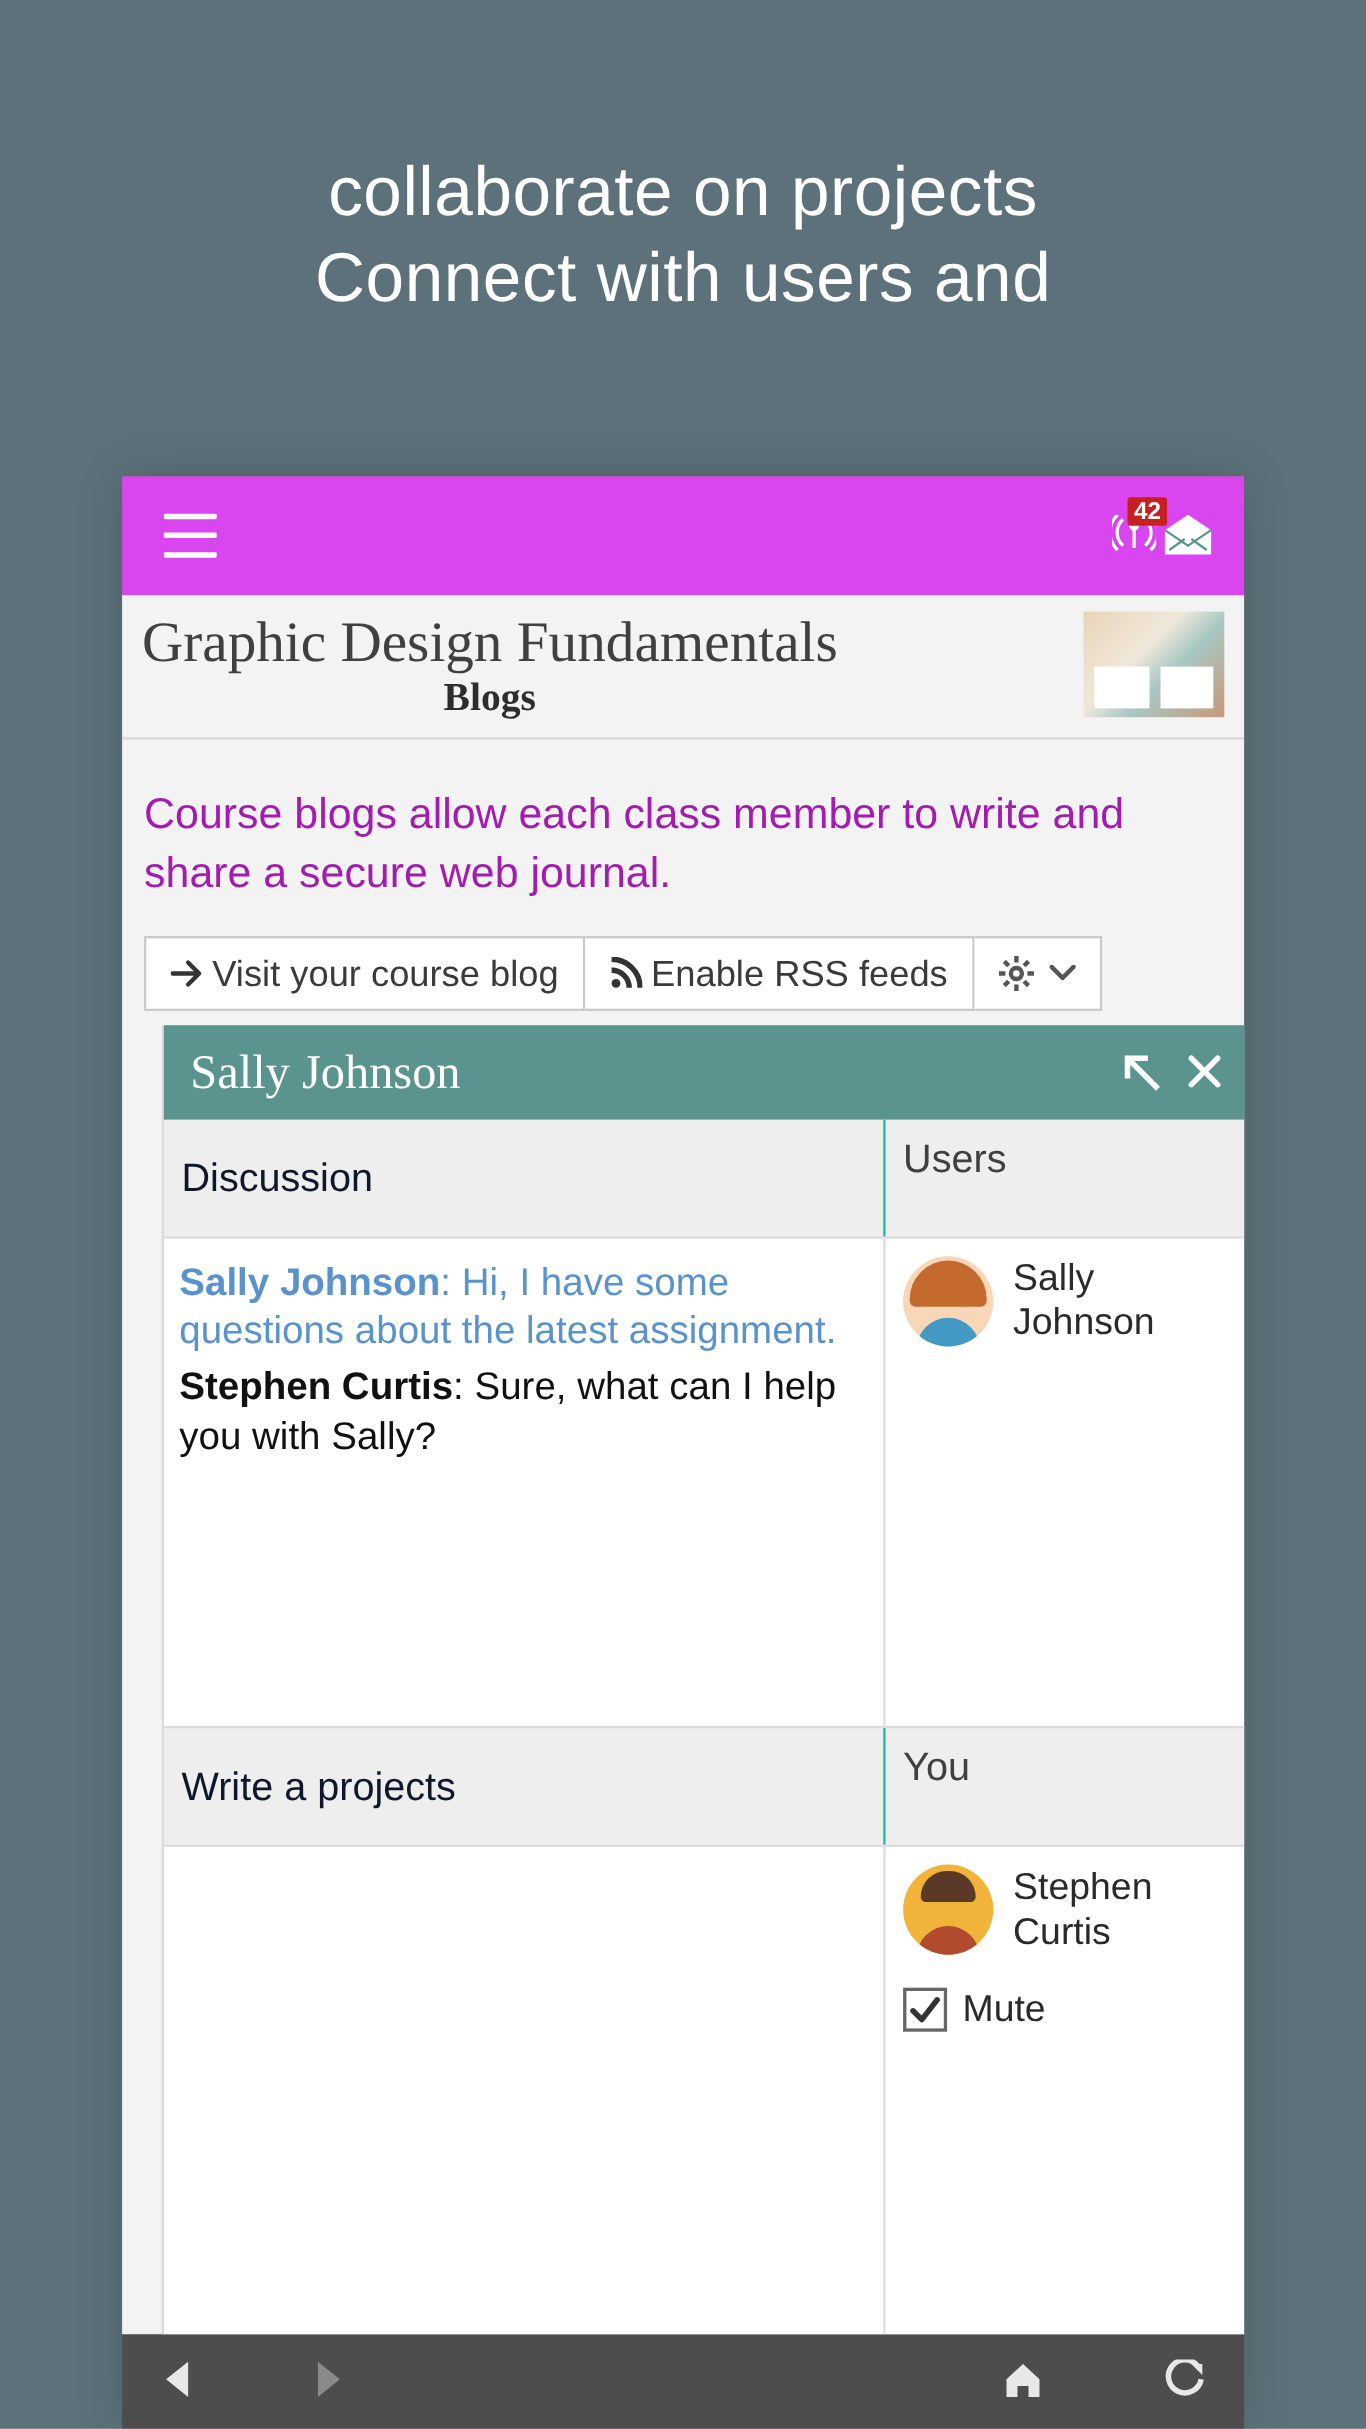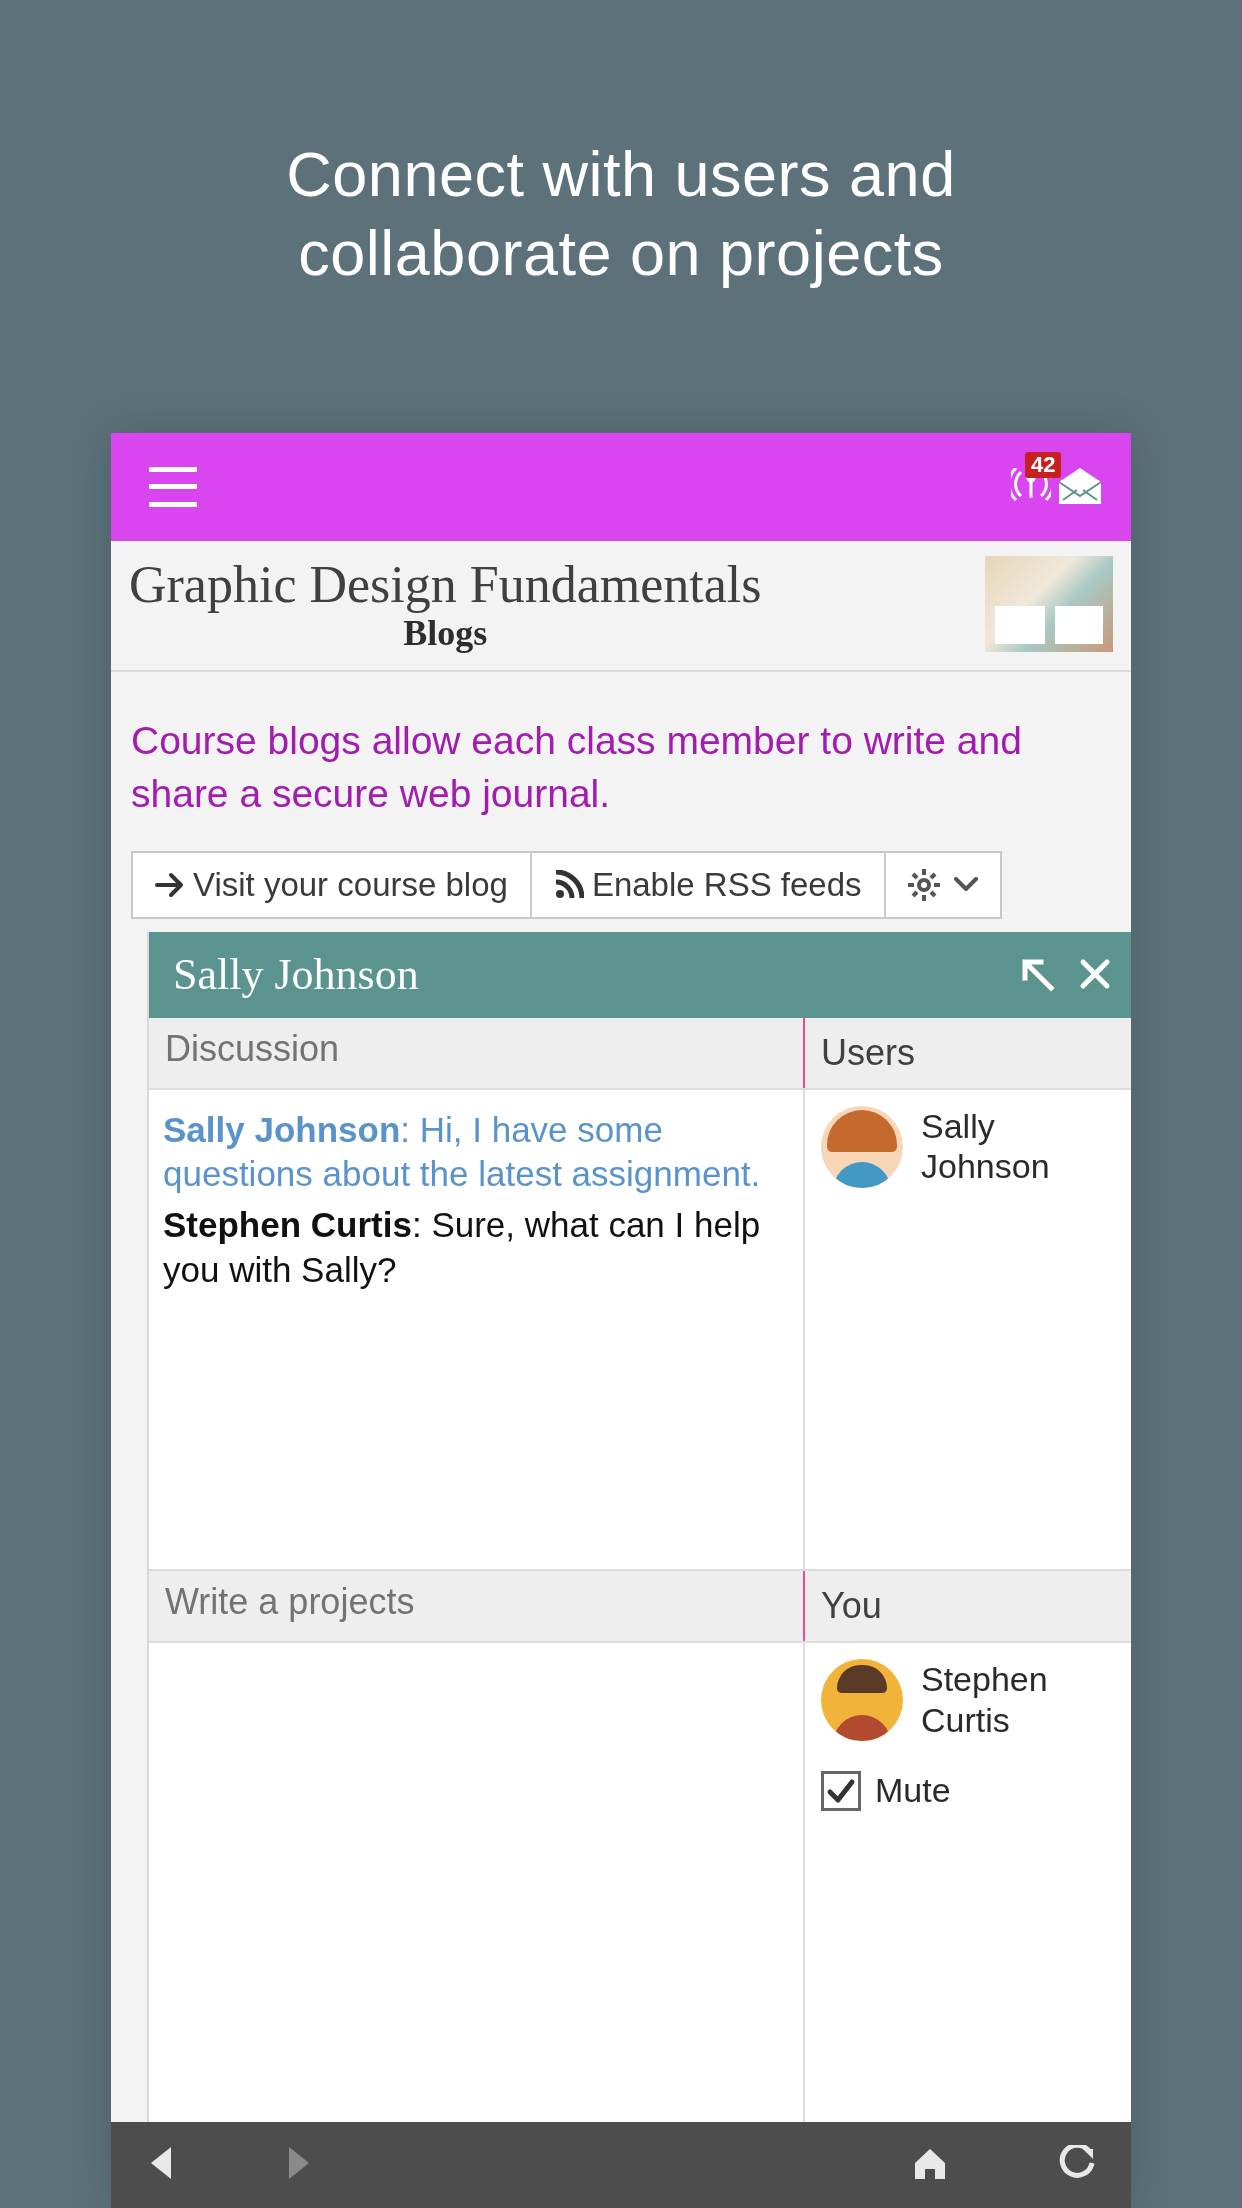--- a/index.html
+++ b/index.html
@@ -141,21 +141,21 @@
     color: #fff;
     font-size: 44px;
   }
   .chat-titlebar .controls { display: flex; gap: 24px; }
   .chat-titlebar .controls svg { display:block; }
   .chat-row-head {
     background:#eeeeee;
     display:flex;
     border-bottom: 2px solid #dcdcdc;
   }
-  .col-left { flex: 1; padding: 10px 16px; font-size: 36px; color:#737373; border-right: 2px solid #ec4899; }
+  .col-left { flex: 1; padding: 32px 16px; font-size: 36px; color:#0f172a; border-right: 2px solid #14b8a6; }
   .col-right { width: 326px; padding: 14px 16px; font-size: 36px; color:#404040; }
 
   .chat-row-body { flex:1; display:flex; }
   .chat-messages {
     flex:1; border-right: 2px solid #dcdcdc;
     padding: 18px 14px;
     font-size: 35px;
     line-height: 1.28;
   }
   .msg-blue { color: #5a93cc; }
@@ -227,22 +227,22 @@
     align-items:center;
     padding: 0 36px;
   }
   .bottom-bar .nav-left { display:flex; gap:110px; }
   .bottom-bar .nav-right { margin-left:auto; display:flex; gap:110px; }
 </style>
 </head>
 <body>
 
 <div class="promo-text">
+  <div>collaborate on projects</div>
   <div>Connect with users and</div>
-  <div>collaborate on projects</div>
 </div>
 
 <div class="device">
 
   <div class="app-header">
     <div class="hamburger">
       <span></span>
         <span></span>
         <span></span>
     </div>

